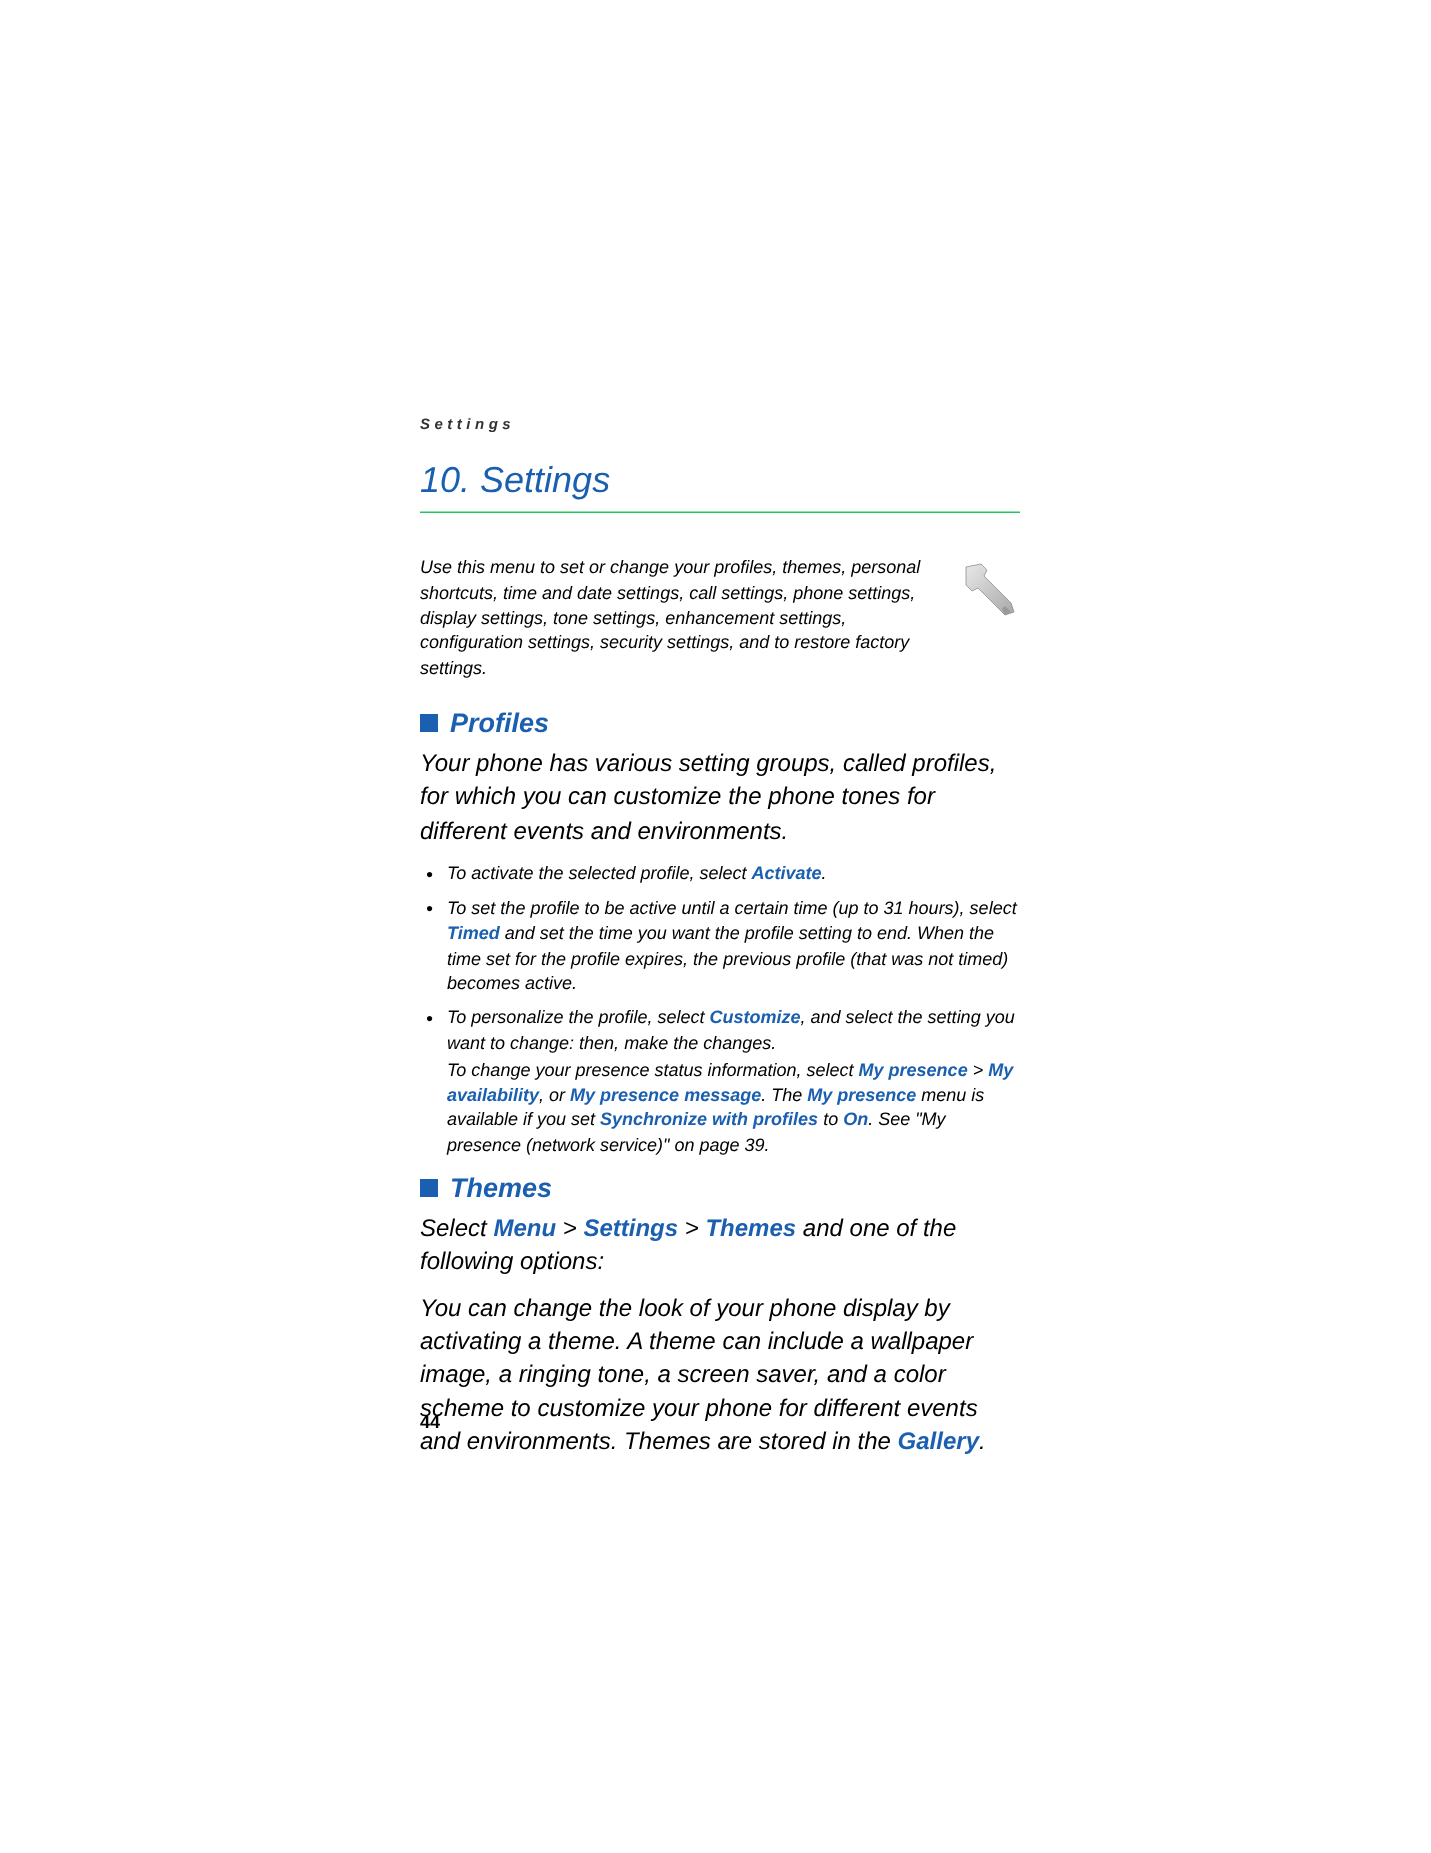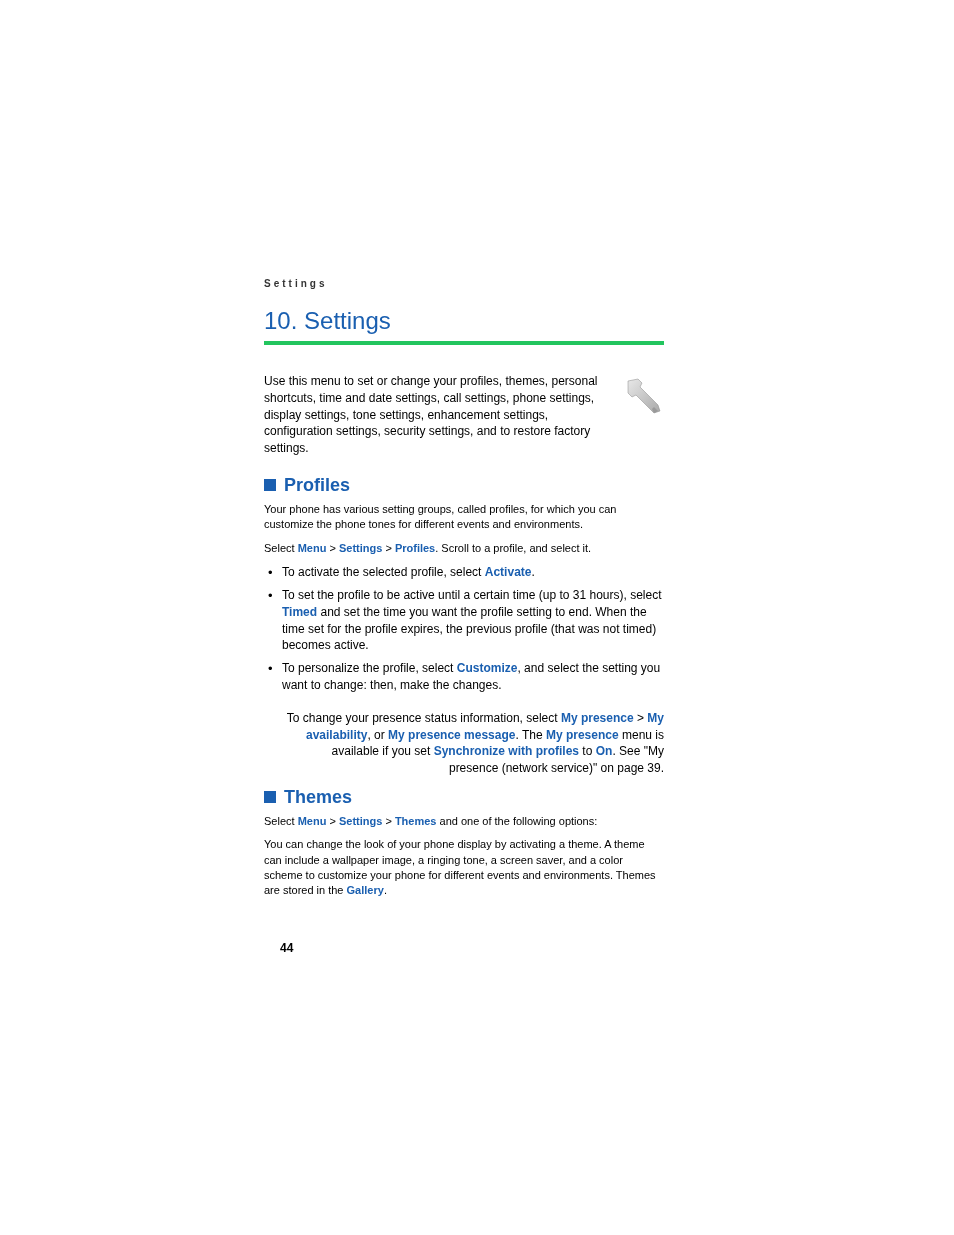--- a/index.html
+++ b/index.html
@@ -6,37 +6,38 @@
   body {
     width: 954px;
     height: 1235px;
     background: #fff;
     font-family: Arial, Helvetica, sans-serif;
     color: #000;
     position: relative;
   }
   .page {
     position: absolute;
-    left: 264px;
+    left: 280px;
     top: 278px;
     width: 400px;
+    font-style: italic;
   }
   .running-header {
     font-size: 10px;
     font-weight: bold;
     letter-spacing: 3px;
     color: #333;
     margin-bottom: 18px;
   }
   .chapter-title {
     font-size: 24px;
     color: #1a5fb0;
     font-weight: normal;
     padding-bottom: 6px;
-    border-bottom: 4px solid #22c55e;
+    border-bottom: 1px solid #22c55e;
     margin-bottom: 28px;
   }
   .intro-row {
     display: flex;
     align-items: flex-start;
     gap: 20px;
     margin-bottom: 18px;
   }
   .intro-text {
     font-size: 12px;
@@ -59,21 +60,21 @@
     height: 12px;
     background: #1a5fb0;
     display: inline-block;
   }
   .section-title {
     font-size: 18px;
     color: #1a5fb0;
     font-weight: bold;
   }
   .body-text {
-    font-size: 11px;
+    font-size: 16px;
     line-height: 1.4;
     margin-bottom: 8px;
   }
   ul.bullets {
     list-style: none;
     padding-left: 18px;
     margin-bottom: 8px;
   }
   ul.bullets > li {
     position: relative;
@@ -85,22 +86,21 @@
   ul.bullets > li::before {
     content: "•";
     position: absolute;
     left: -14px;
     top: 0;
     font-size: 13px;
   }
   .sub-para {
     font-size: 12px;
     line-height: 1.4;
-    margin-top: 16px;
-    text-align: right;
+    margin-top: 1px;
   }
   .blue-bold { color: #1a5fb0; font-weight: bold; }
   .page-number {
     position: absolute;
     left: 280px;
     top: 941px;
     font-size: 12px;
     font-weight: bold;
   }
 </style>
@@ -125,23 +125,20 @@
         <path d="M36 34 L40 38 L36 40 L34 36 Z" fill="#999"></path>
       </svg>
     </div>
   </div>
 
   <div class="section-header">
     <span class="square-bullet"></span>
     <span class="section-title">Profiles</span>
   </div>
   <p class="body-text">Your phone has various setting groups, called profiles, for which you can customize the phone tones for different events and environments.</p>
-  <p class="body-text">
-    <span>Select </span><span class="blue-bold">Menu</span><span> &gt; </span><span class="blue-bold">Settings</span><span> &gt; </span><span class="blue-bold">Profiles</span><span>. Scroll to a profile, and select it.</span>
-  </p>
   <ul class="bullets">
     <li>
       <span>To activate the selected profile, select </span><span class="blue-bold">Activate</span><span>.</span>
     </li>
     <li>
       <span>To set the profile to be active until a certain time (up to 31 hours), select </span><span class="blue-bold">Timed</span><span> and set the time you want the profile setting to end. When the time set for the profile expires, the previous profile (that was not timed) becomes active.</span>
     </li>
     <li>
       <span>To personalize the profile, select </span><span class="blue-bold">Customize</span><span>, and select the setting you want to change: then, make the changes.</span>
       <div class="sub-para">

